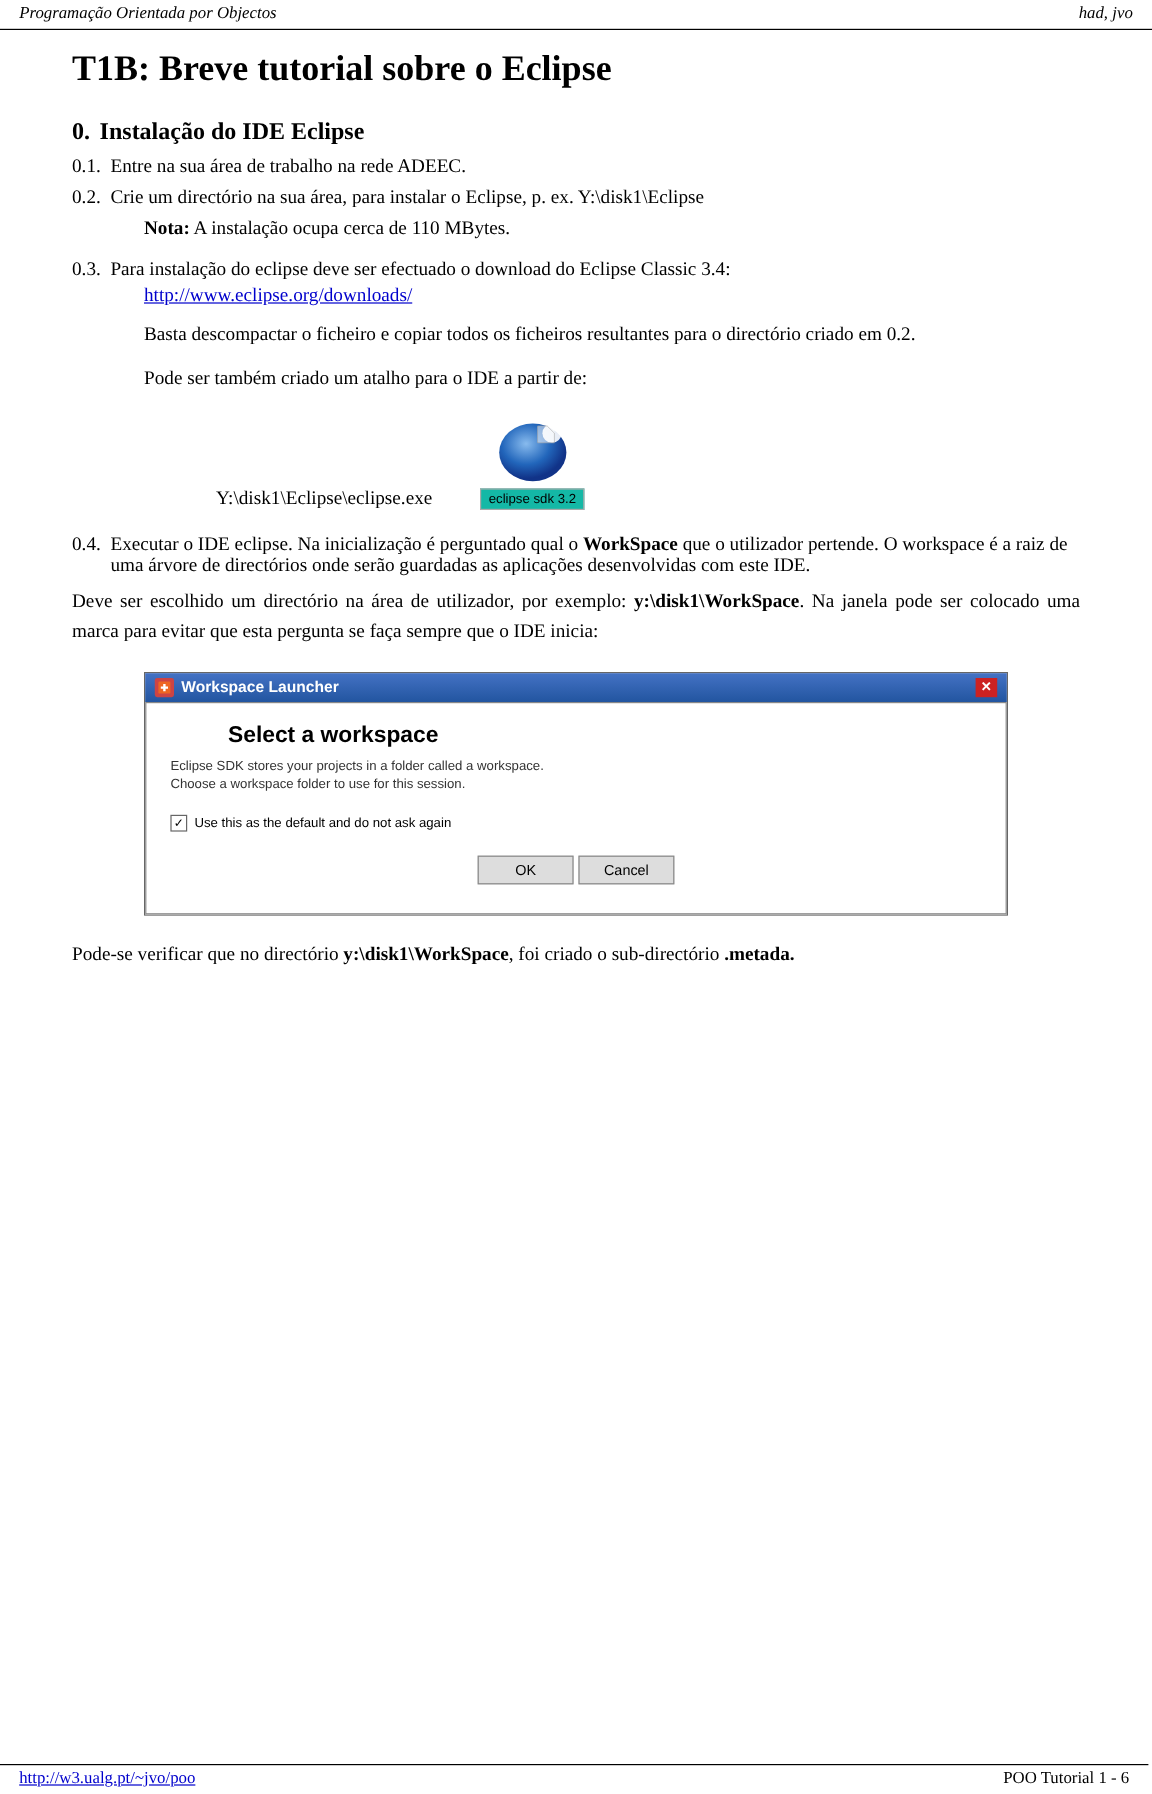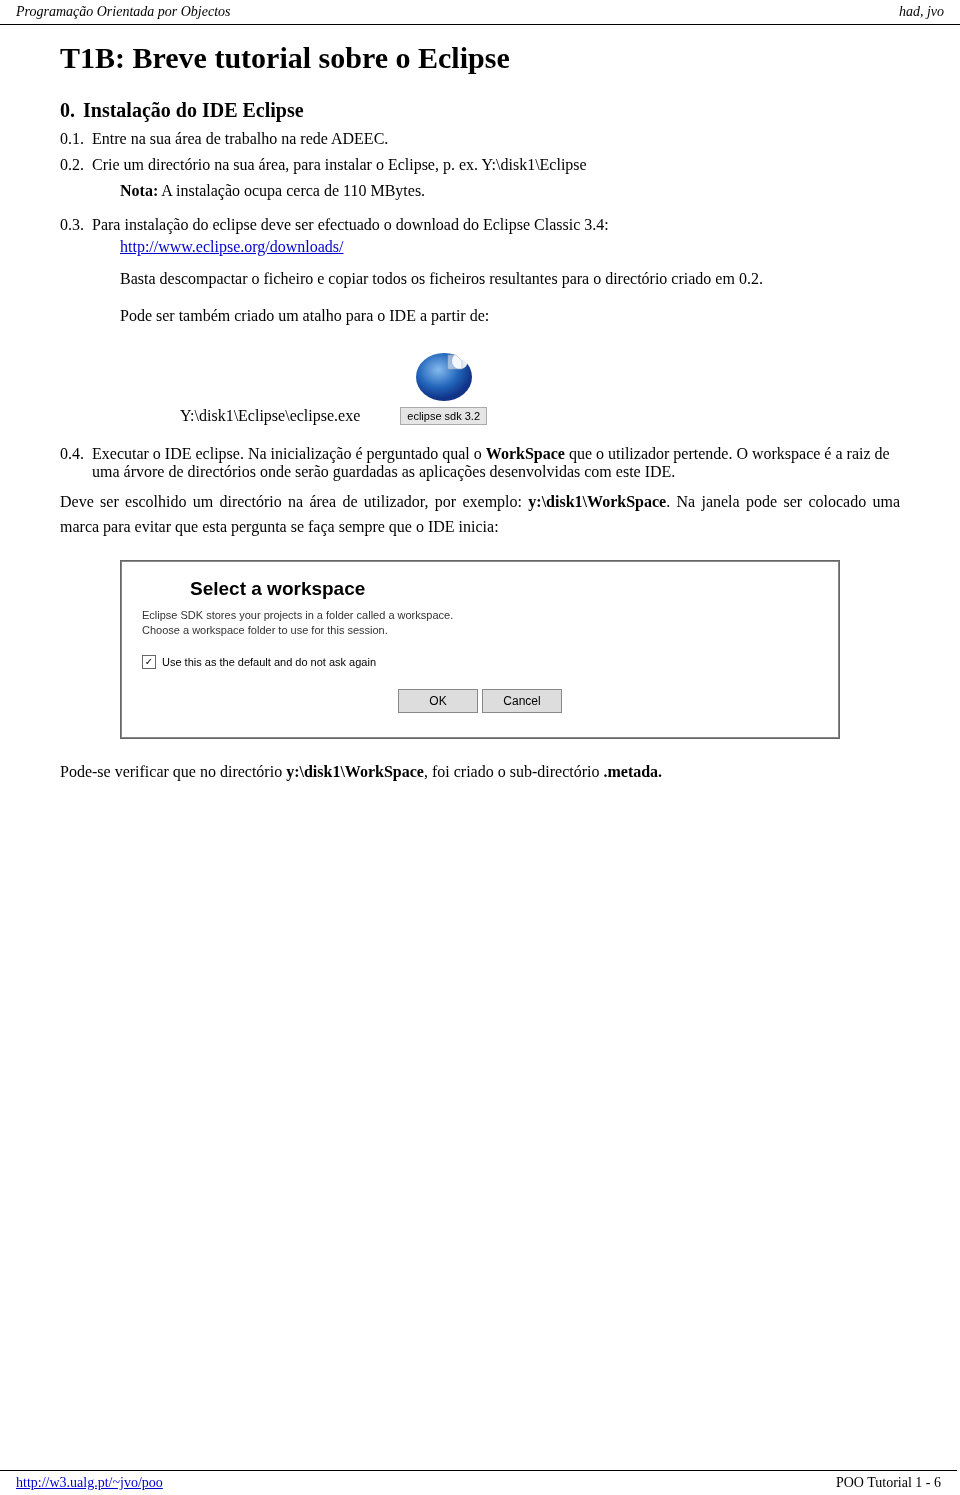--- a/index.html
+++ b/index.html
@@ -63,21 +63,21 @@
       margin: 20px 0 20px 120px;
       gap: 40px;
     }
     .exe-icon {
       display: flex;
       flex-direction: column;
       align-items: center;
       gap: 4px;
     }
     .eclipse-label {
-      background: #e5e5e5;
+      background: #14b8a6;
       border: 1px solid #aaa;
       padding: 2px 6px;
       font-size: 11px;
       font-family: Arial, sans-serif;
     }
     .screenshot-container {
       margin: 20px 60px 20px 60px;
       border: 1px solid #666;
       background: #f0f0f0;
     }
@@ -312,20 +312,32 @@
     <span>
       Executar o IDE eclipse. Na inicialização é perguntado qual o <span class="bold">WorkSpace</span> que o utilizador pertende. O workspace é a raiz de uma árvore de directórios onde serão guardadas as aplicações desenvolvidas com este IDE.
     </span>
   </div>
   <div class="paragraph">
     Deve ser escolhido um directório na área de utilizador, por exemplo: <span class="bold">y:\disk1\WorkSpace</span>. Na janela pode ser colocado uma marca para evitar que esta pergunta se faça sempre que o IDE inicia:
   </div>
 
   <div class="screenshot-container">
 
+    <div class="dialog-titlebar">
+      <div class="dialog-titlebar-left">
+        <div class="title-icon">
+          <svg width="12" height="12" viewBox="0 0 12 12">
+            <rect x="1" y="1" width="10" height="10" rx="1" fill="#ee6622"></rect>
+            <path d="M3 6 L9 6 M6 3 L6 9" stroke="white" stroke-width="2"></path>
+          </svg>
+        </div>
+        <span>Workspace Launcher</span>
+      </div>
+      <div class="close-btn">✕</div>
+    </div>
 
     <div class="dialog-body">
       <div class="dialog-subtitle">Select a workspace</div>
       <div class="dialog-desc">
         <div>Eclipse SDK stores your projects in a folder called a workspace.</div>
         <div>Choose a workspace folder to use for this session.</div>
       </div>
       <div class="dialog-checkbox-row">
         <div class="checkbox-box">✓</div>
         <span>Use this as the default and do not ask again</span>

